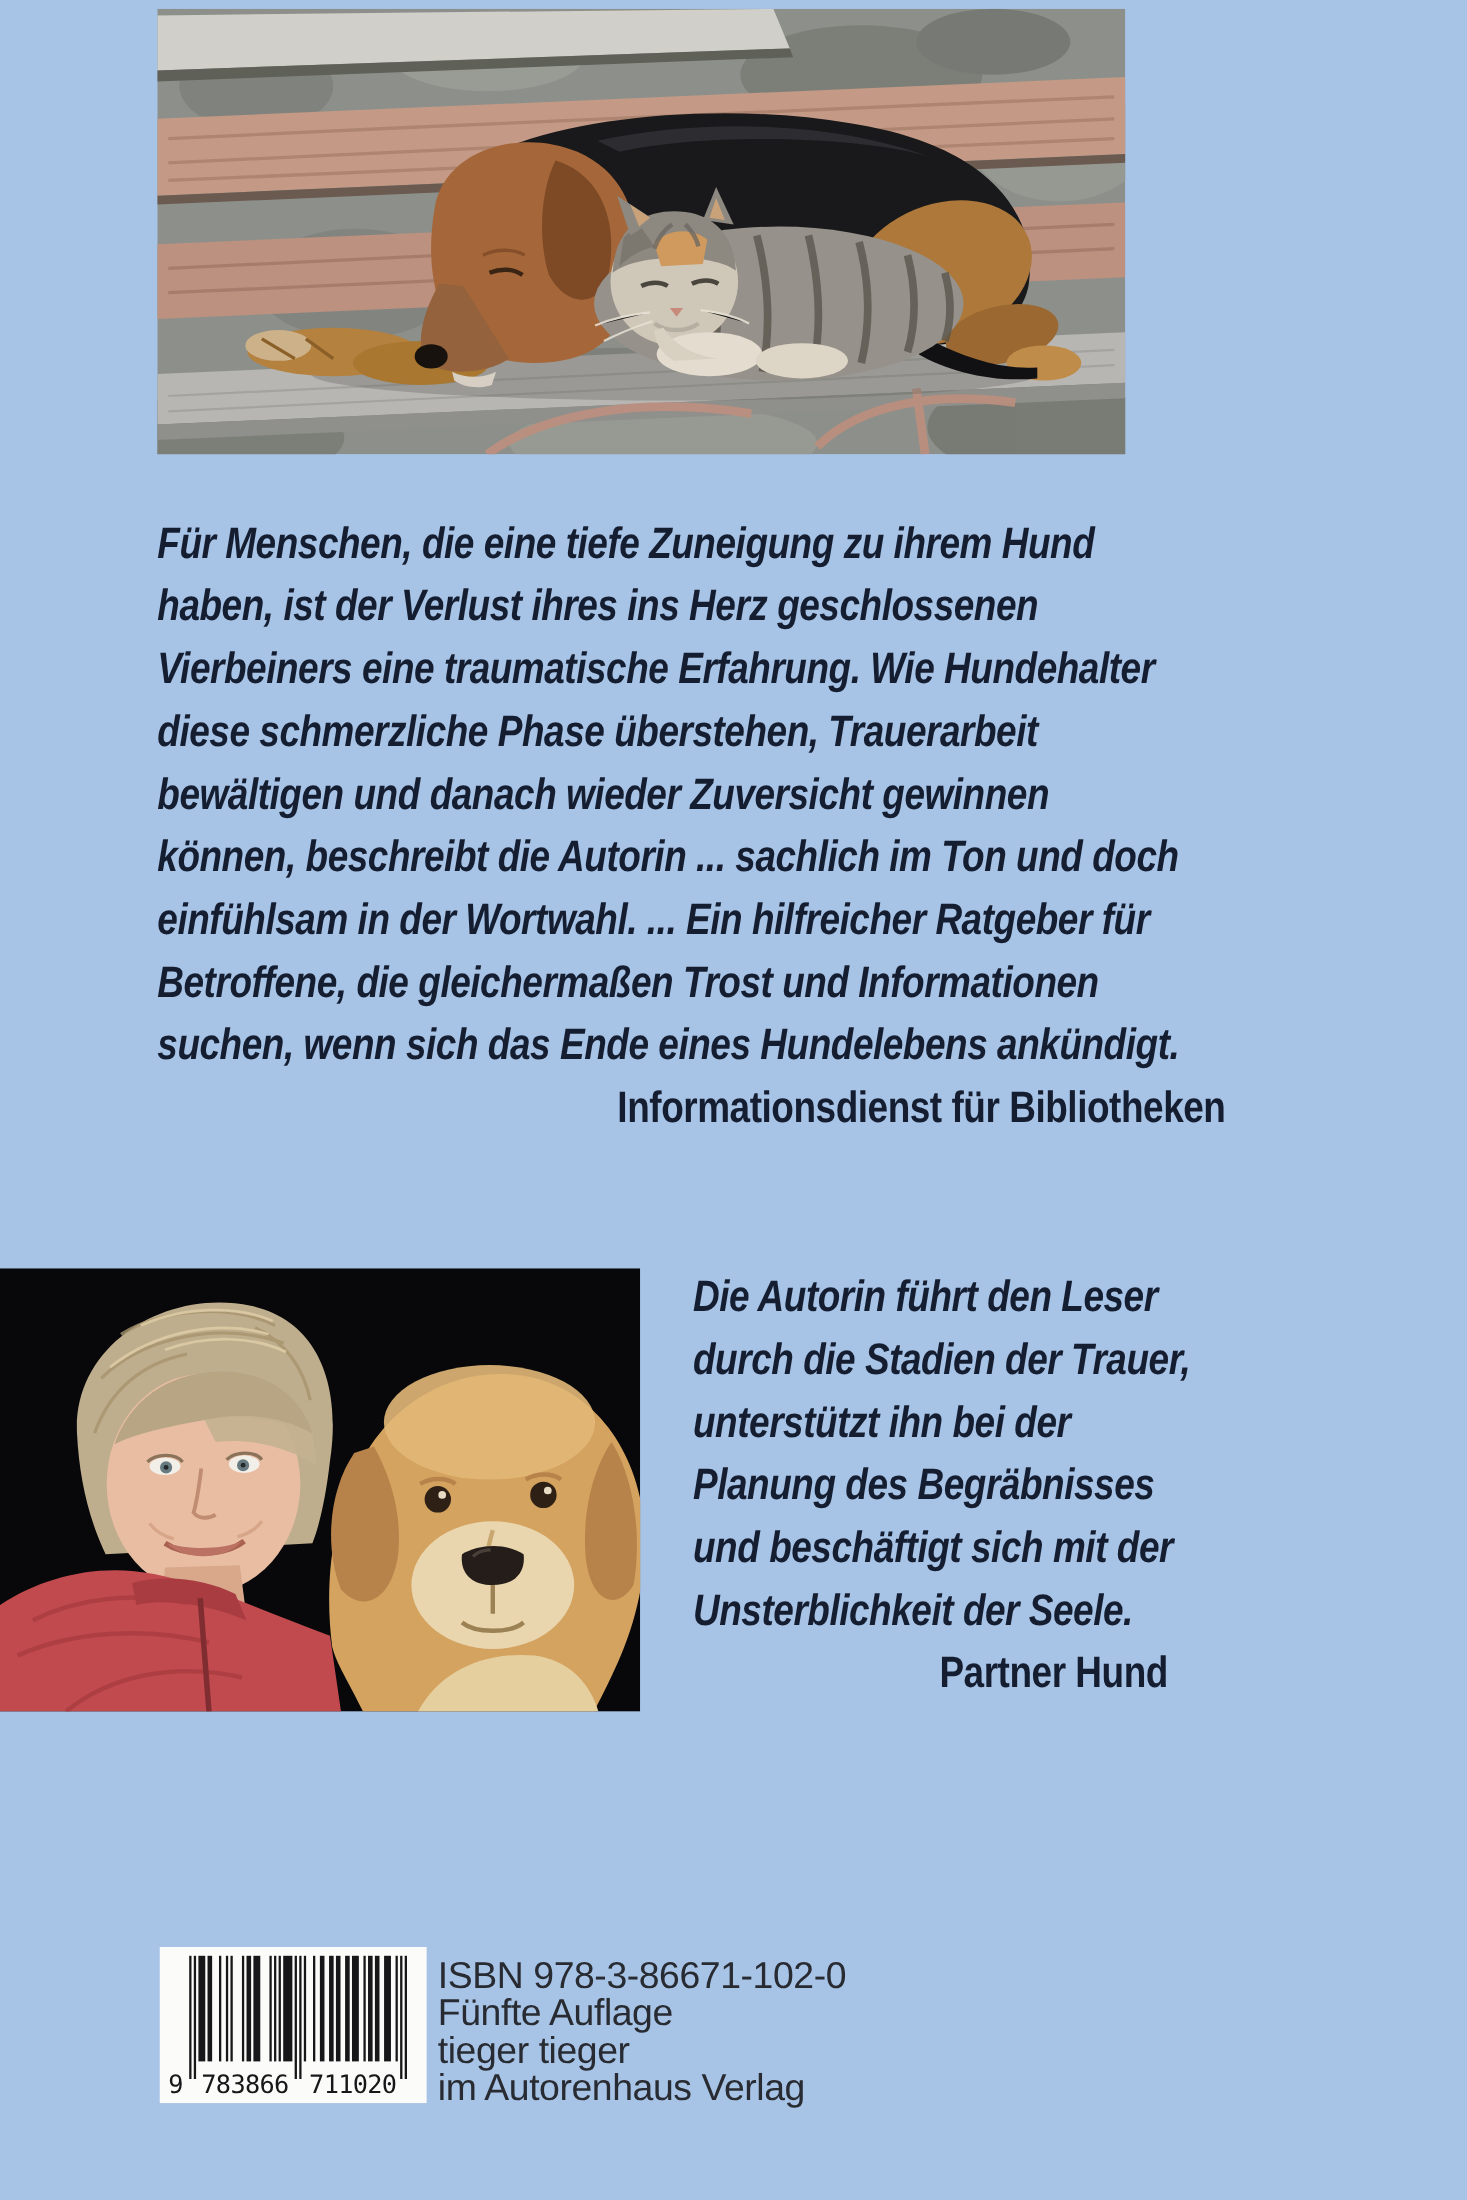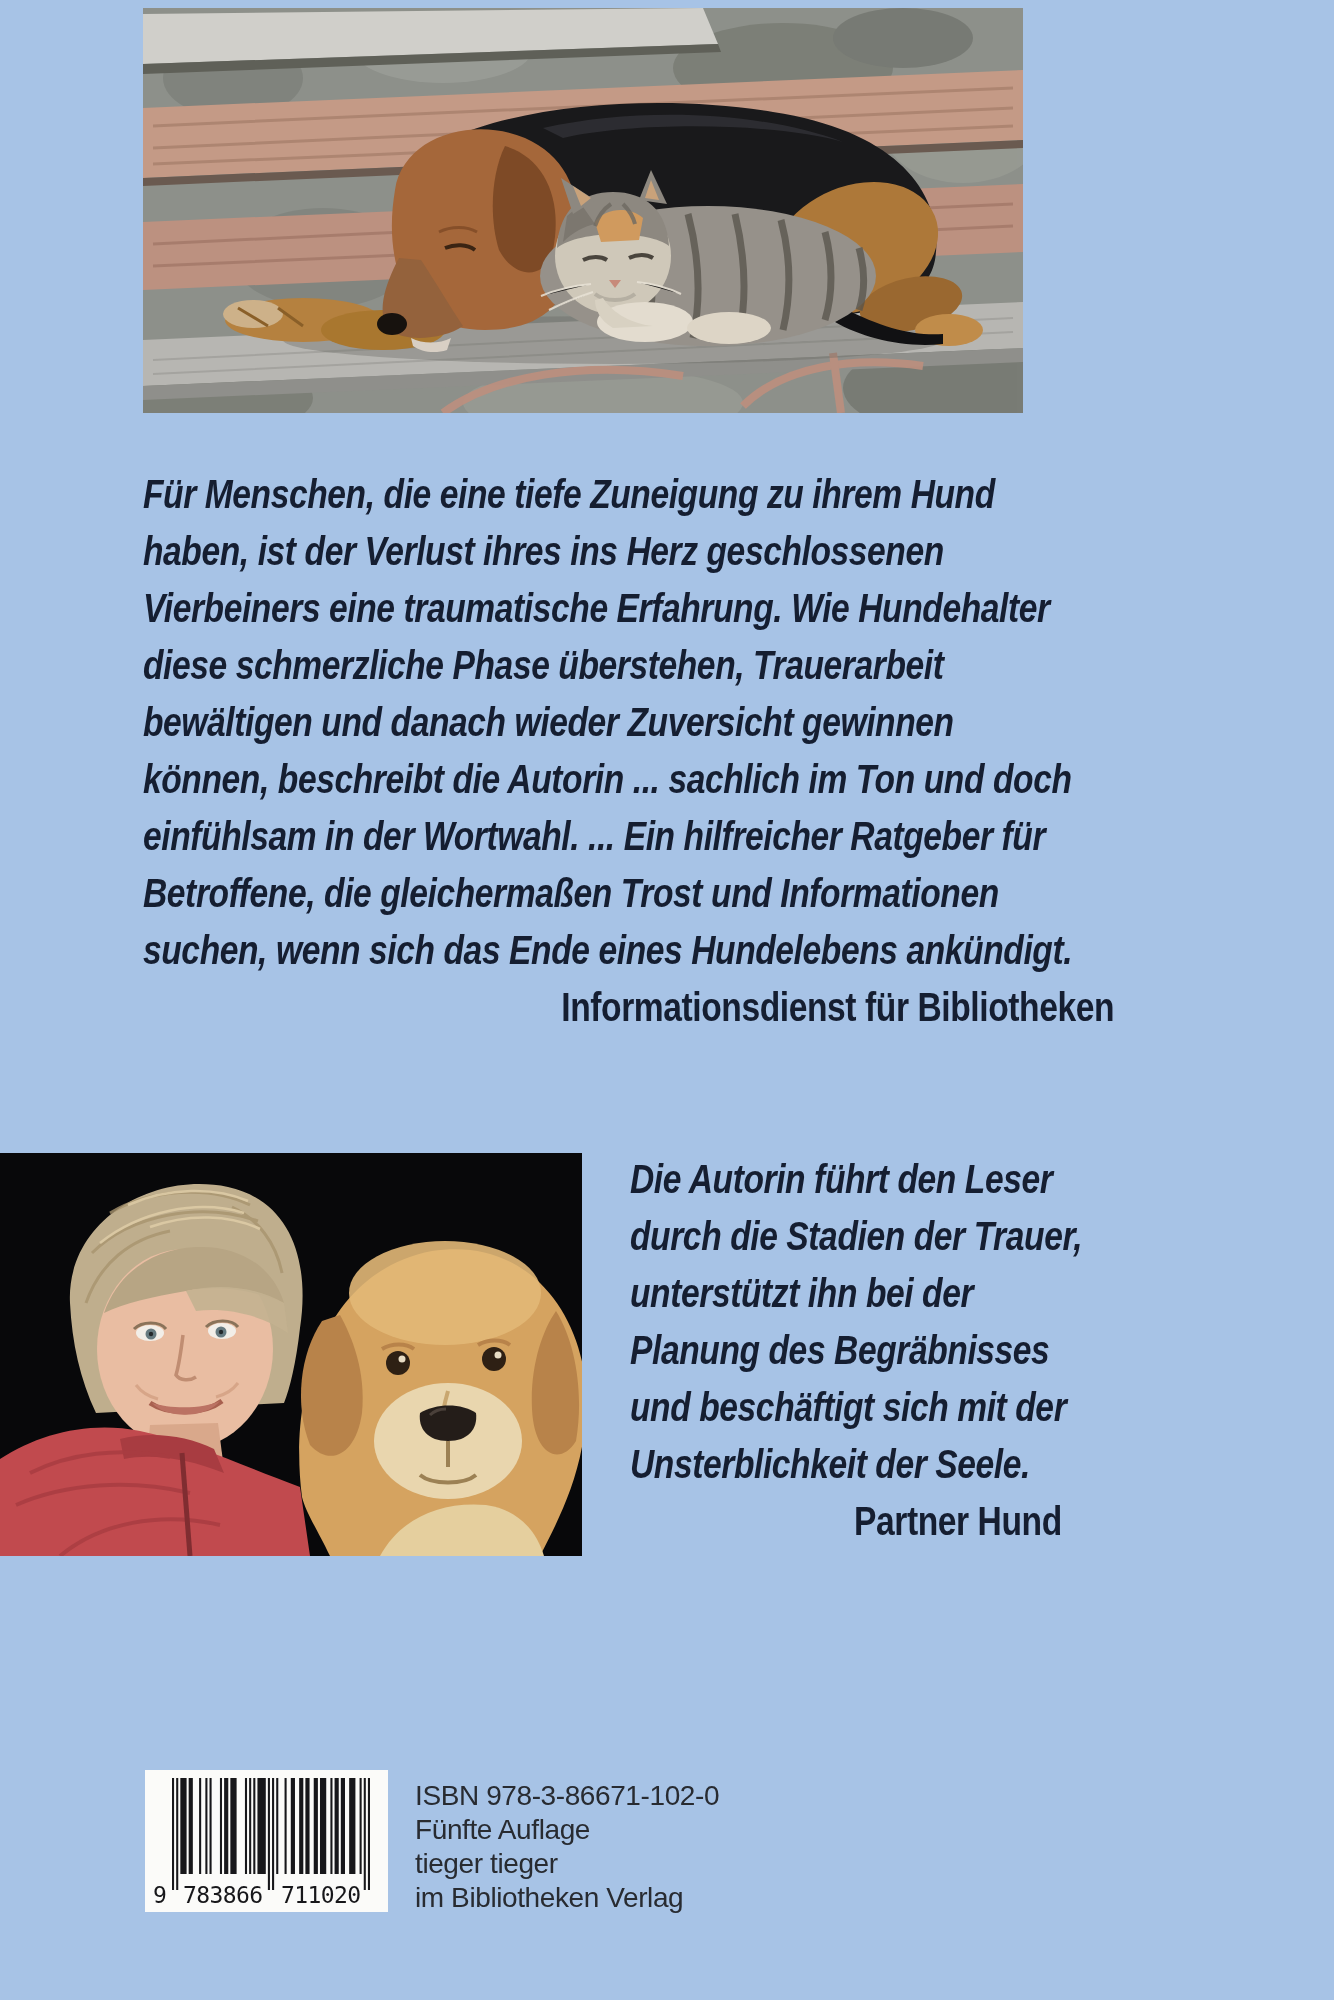--- a/index.html
+++ b/index.html
@@ -24,22 +24,22 @@
   .condensed .qline{height:57px;}
   .attr-line{
     font-style:normal;
     text-align:right;
     height:57px;
   }
   #review-quote{left:143px;top:466px;width:1156px;}
   #author-quote{left:630px;top:1151px;width:514px;}
   
   #imprint{
-    left:415px;top:1779px;
-    font-size:28px;line-height:34px;
+    left:398px;top:1779px;
+    font-size:34px;line-height:34px;
     letter-spacing:-0.4px;
     color:#282b31;
   }
   
   #top-photo{left:143px;top:8px;width:880px;height:405px;}
   #author-photo{left:0;top:1153px;width:582px;height:403px;}
   #barcode{left:145px;top:1770px;width:243px;height:142px;}
   svg{display:block;}
 </style>
 </head>
@@ -310,14 +310,14 @@
       <text x="38" y="133" textLength="80">783866</text>
       <text x="136" y="133" textLength="80">711020</text>
     </g>
   </svg>
 </div>
 
 <div class="abs" id="imprint">
   <div>ISBN 978-3-86671-102-0</div>
   <div>Fünfte Auflage</div>
   <div>tieger tieger</div>
-  <div>im Bibliotheken Verlag</div>
+  <div>im Autorenhaus Verlag</div>
 </div>
 
 </body></html>

